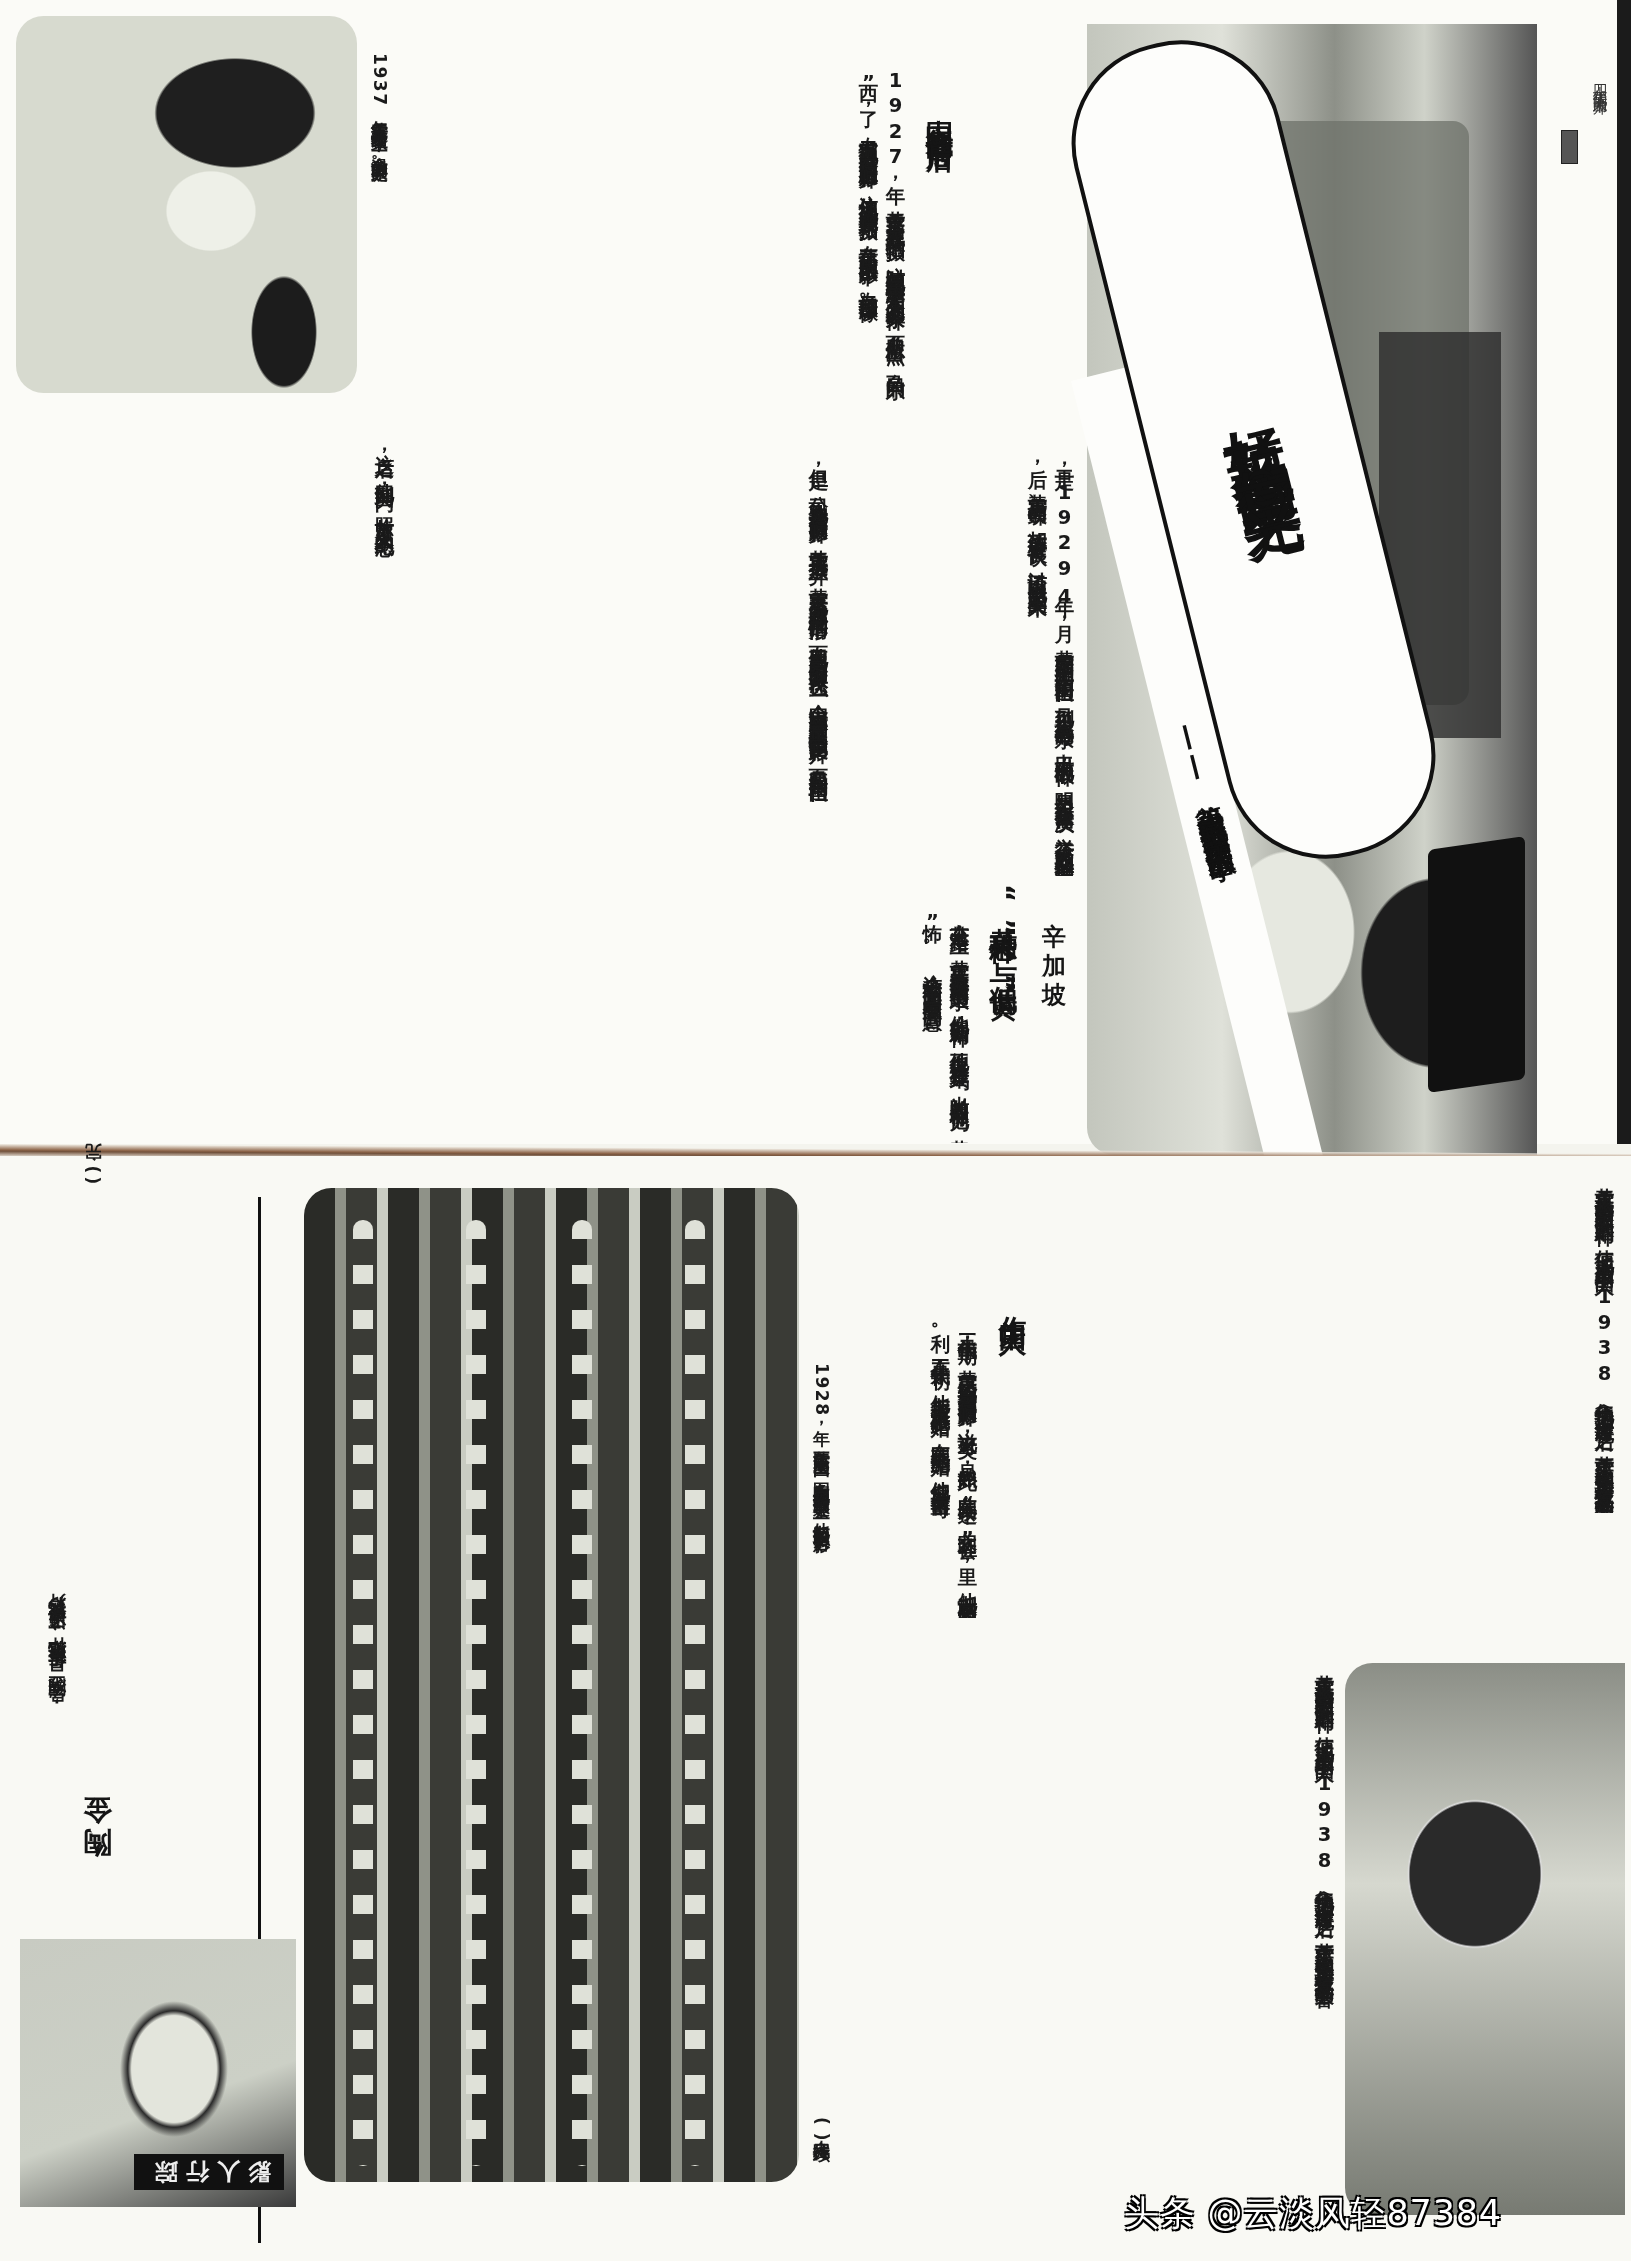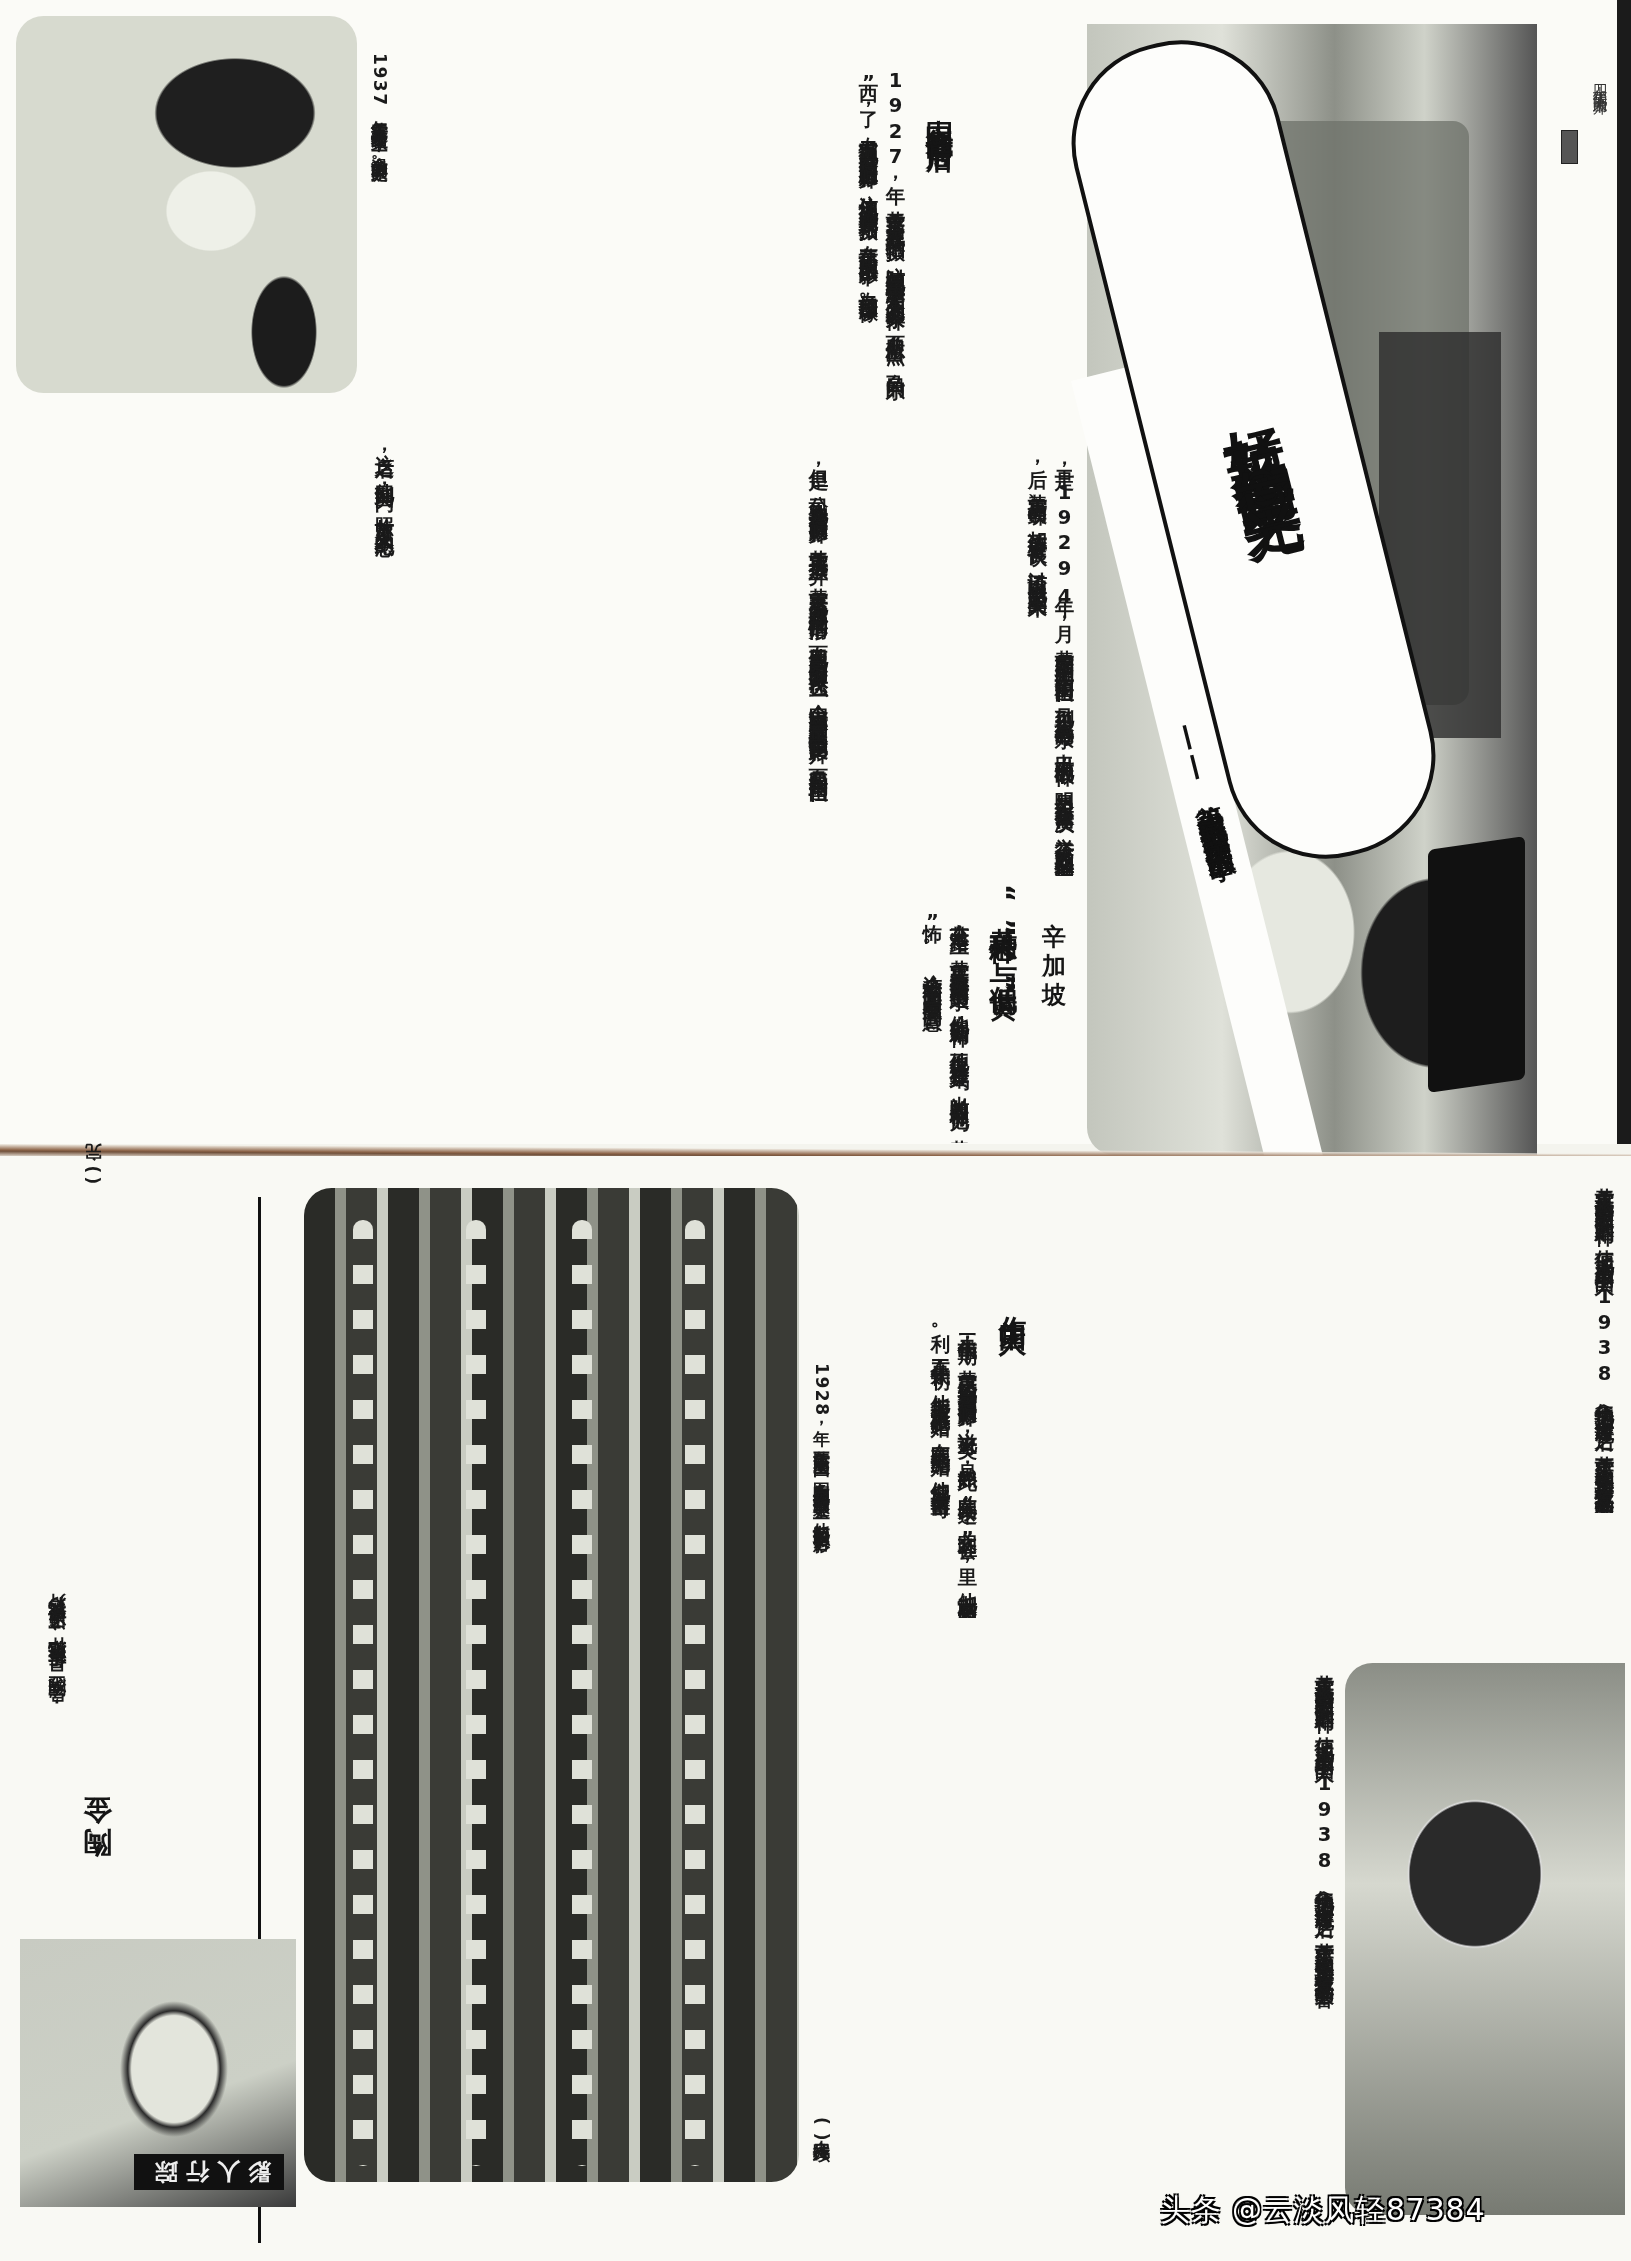--- a/index.html
+++ b/index.html
@@ -93,21 +93,21 @@
     position:absolute; left:134px; top:2153px; width:150px; height:36px;
     background:#111; color:#eee; font-size:23px; font-weight:bold; letter-spacing:8px;
     display:flex; align-items:center; justify-content:center;
   }
   .rule-v { position:absolute; width:3.2px; background:#111; }
   .byline-bottom { position:absolute; left:77px; top:1817px; writing-mode:vertical-rl; font-size:29px; font-weight:bold; letter-spacing:32px; }
   .heading-v { position:absolute; writing-mode:vertical-rl; font-size:27.6px; font-weight:bold; letter-spacing:3.2px; }
   .author { position:absolute; left:1038px; top:904px; writing-mode:vertical-rl; font-size:24px; font-weight:bold; letter-spacing:29px; }
   .caption-v { position:absolute; writing-mode:vertical-rl; font-size:17px; letter-spacing:1.6px; font-weight:bold; color:#1b1b1b; }
   .watermark {
-    position:absolute; left:1160px; top:2190px; font-size:30px; color:#fff;
+    position:absolute; left:1124px; top:2190px; font-size:35px; color:#fff;
     text-shadow:0 0 2.4px #000, 1.6px 1.6px 0 #000, -1.6px -1.6px 0 #000, 1.6px -1.6px 0 #000, -1.6px 1.6px 0 #000;
     letter-spacing:0.8px;
   }
 </style>
 </head>
 <body>
 
 <div class="edge-top"></div>
 
 <div class="page page-top">

